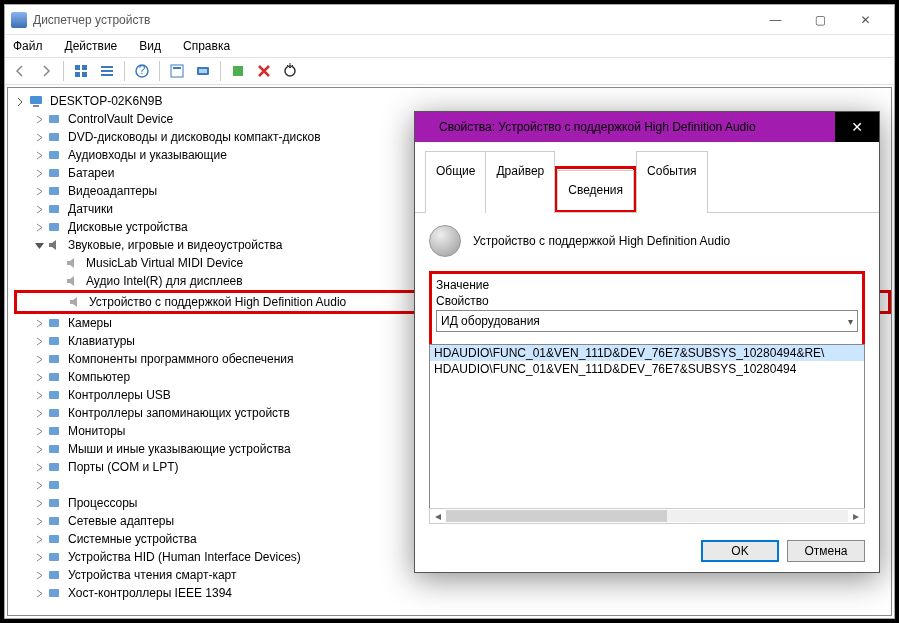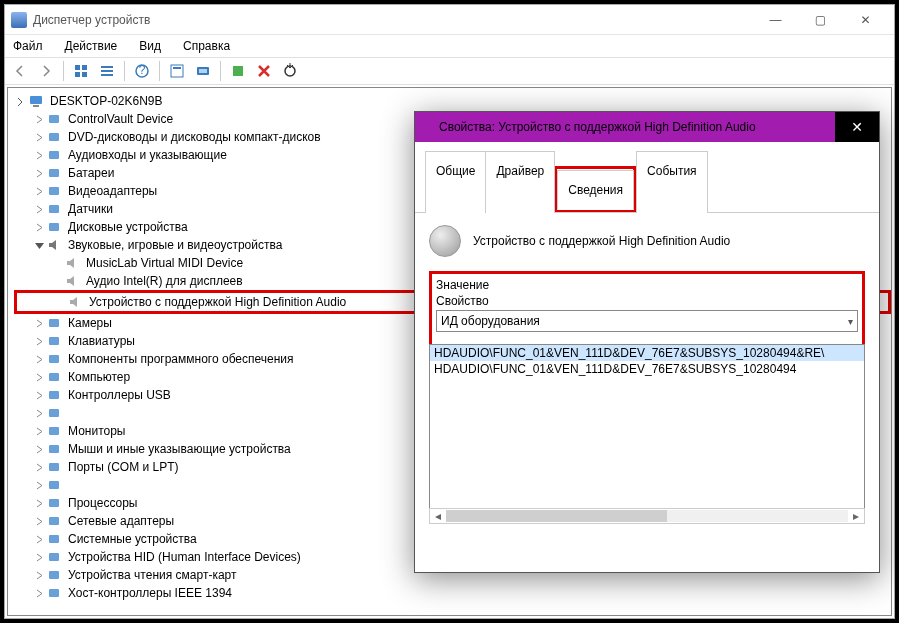--- a/index.html
+++ b/index.html
@@ -382,20 +382,21 @@
             <span class="arrow">
               <svg viewBox="0 0 9 9">
                 <path d="M2 1 L7 4.5 L2 8" stroke="#888" fill="none"></path>
               </svg>
             </span>
             <span class="devicon">
               <svg viewBox="0 0 14 14">
                 <rect x="2" y="3" width="10" height="8" fill="#6aa0d8" rx="1"></rect>
               </svg>
             </span>
+            <span class="label">Контроллеры запоминающих устройств</span>
           </div>
           <div class="node">
             <span class="ind" style="width:18px"></span>
             <span class="arrow">
               <svg viewBox="0 0 9 9">
                 <path d="M2 1 L7 4.5 L2 8" stroke="#888" fill="none"></path>
               </svg>
             </span>
             <span class="devicon">
               <svg viewBox="0 0 14 14">
@@ -572,15 +573,19 @@
     </div>
 
     <div class="hscroll">
       <div class="arr">◂</div>
       <div class="track">
           <div class="thumb"></div>
         </div>
       <div class="arr">▸</div>
     </div>
 
+    <div class="dlg-buttons">
+      <div class="btn primary">OK</div>
+      <div class="btn">Отмена</div>
+    </div>
   </div>
 
 </div>
 
 </body></html>

